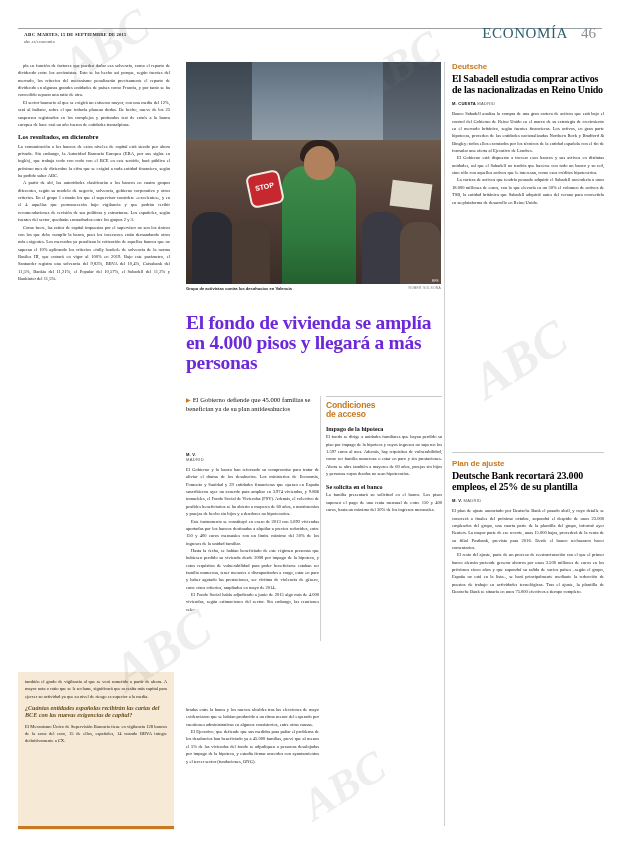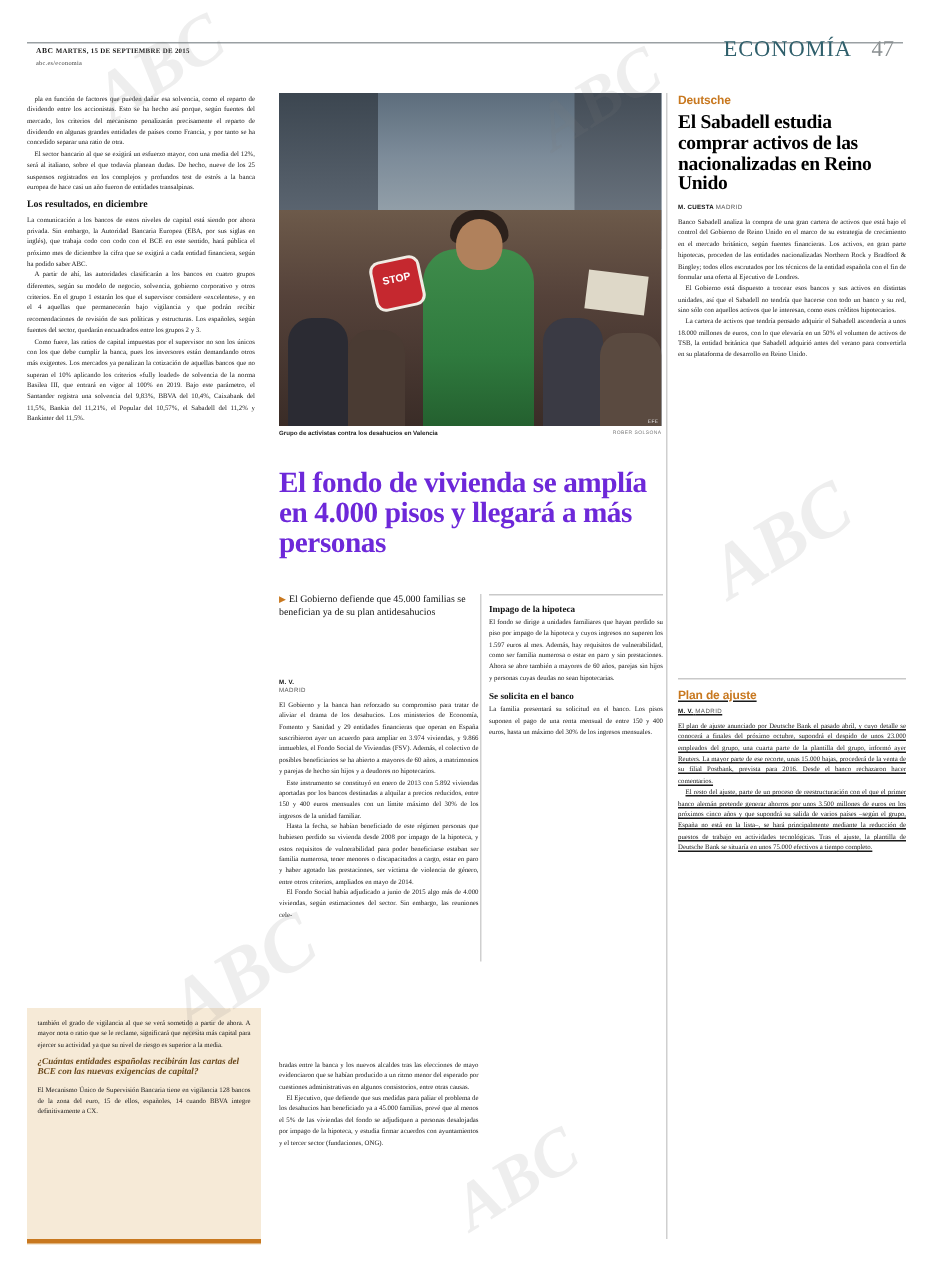--- a/index.html
+++ b/index.html
@@ -98,41 +98,41 @@
      font-size:8.6px;line-height:1.06;color:#c8781f;letter-spacing:-.2px;}
   #cond h4{margin:7px 0 1px;font-weight:bold;font-size:6.1px;color:#111;}
   #cond .sep{position:absolute;left:-6px;top:0;width:1px;height:245px;background:#cfcfcf;}
 
   
   #right-rail{position:absolute;left:452px;top:62px;width:152px;z-index:12;}
   .rail-sep{position:absolute;left:-8px;top:0;width:1px;height:764px;background:#cfcfcf;}
   .rail-rule{width:152px;height:1px;background:#c9c9c9;margin:0 0 6px;}
   .rail-kick{font-family:"Liberation Sans",sans-serif;font-weight:bold;font-size:8px;
      color:#c8781f;letter-spacing:-.1px;margin-bottom:3px;}
-  .rail-hd{font-weight:bold;font-size:13px;line-height:1.06;color:#000;margin:0 0 6px;letter-spacing:-.2px;}
-  #rail2{position:absolute;left:452px;top:452px;width:152px;z-index:12;text-decoration:underline;}
+  .rail-hd{font-weight:bold;font-size:10px;line-height:1.06;color:#000;margin:0 0 6px;letter-spacing:-.2px;}
+  #rail2{position:absolute;left:452px;top:452px;width:152px;z-index:12;}
 </style>
 </head>
 <body>
 
 <div class="wm" style="left:60px;top:18px;font-size:46px;transform:rotate(-32deg);">ABC</div>
 <div class="wm" style="left:355px;top:40px;font-size:44px;transform:rotate(-32deg);">ABC</div>
 <div class="wm" style="left:110px;top:620px;font-size:52px;transform:rotate(-32deg);">ABC</div>
 <div class="wm" style="left:470px;top:330px;font-size:50px;transform:rotate(-32deg);">ABC</div>
 <div class="wm" style="left:300px;top:760px;font-size:44px;transform:rotate(-32deg);">ABC</div>
 
 <div id="masthead">
   <div class="mh-rule"></div>
   <div class="mh-left">
     <span class="mh-abc">ABC</span>
     <span class="mh-date">MARTES, 15 DE SEPTIEMBRE DE 2015</span>
     <span class="mh-url">abc.es/economia</span>
   </div>
   <div class="mh-section">ECONOMÍA</div>
-  <div class="mh-page">47</div>
+  <div class="mh-page">46</div>
 </div>
 
 <div class="col body-txt" id="left-col">
   <p>pla en función de factores que pueden dañar esa solvencia, como el reparto de dividendo entre los accionistas. Esto se ha hecho así porque, según fuentes del mercado, los criterios del mecanismo penalizarán precisamente el reparto de dividendo en algunas grandes entidades de países como Francia, y por tanto se ha concedido separar una ratio de otra.</p>
   <p>El sector bancario al que se exigirá un esfuerzo mayor, con una media del 12%, será al italiano, sobre el que todavía planean dudas. De hecho, nueve de los 25 suspensos registrados en los complejos y profundos test de estrés a la banca europea de hace casi un año fueron de entidades transalpinas.</p>
   <div class="subhd">Los resultados, en diciembre</div>
   <p class="noind">La comunicación a los bancos de estos niveles de capital está siendo por ahora privada. Sin embargo, la Autoridad Bancaria Europea (EBA, por sus siglas en inglés), que trabaja codo con codo con el BCE en este sentido, hará pública el próximo mes de diciembre la cifra que se exigirá a cada entidad financiera, según ha podido saber ABC.</p>
   <p>A partir de ahí, las autoridades clasificarán a los bancos en cuatro grupos diferentes, según su modelo de negocio, solvencia, gobierno corporativo y otros criterios. En el grupo 1 estarán los que el supervisor considere «excelentes», y en el 4 aquellas que permanecerán bajo vigilancia y que podrán recibir recomendaciones de revisión de sus políticas y estructuras. Los españoles, según fuentes del sector, quedarán encuadrados entre los grupos 2 y 3.</p>
   <p>Como fuere, las ratios de capital impuestas por el supervisor no son los únicos con los que debe cumplir la banca, pues los inversores están demandando otros más exigentes. Los mercados ya penalizan la cotización de aquellas bancos que no superan el 10% aplicando los criterios «fully loaded» de solvencia de la norma Basilea III, que entrará en vigor al 100% en 2019. Bajo este parámetro, el Santander registra una solvencia del 9,83%, BBVA del 10,4%, Caixabank del 11,5%, Bankia del 11,21%, el Popular del 10,57%, el Sabadell del 11,2% y Bankinter del 11,5%.</p>
 </div>
@@ -189,20 +189,24 @@
   </div>
 </div>
 <div class="col body-txt" id="mid-col2">
   <p class="noind">bradas entre la banca y los nuevos alcaldes tras las elecciones de mayo evidenciaron que se habían producido a un ritmo menor del esperado por cuestiones administrativas en algunos consistorios, entre otras causas.</p>
   <p>El Ejecutivo, que defiende que sus medidas para paliar el problema de los desahucios han beneficiado ya a 45.000 familias, prevé que al menos el 5% de las viviendas del fondo se adjudiquen a personas desalojadas por impago de la hipoteca, y estudia firmar acuerdos con ayuntamientos y el tercer sector (fundaciones, ONG).</p>
 </div>
 
 <div id="cond">
   <div class="sep"></div>
   <div class="rule-t"></div>
+  <h3>
+    <span>Condiciones</span><br>
+    <span>de acceso</span>
+  </h3>
   <h4>Impago de la hipoteca</h4>
   <div class="body-txt">El fondo se dirige a unidades familiares que hayan perdido su piso por impago de la hipoteca y cuyos ingresos no superen los 1.597 euros al mes. Además, hay requisitos de vulnerabilidad, como ser familia numerosa o estar en paro y sin prestaciones. Ahora se abre también a mayores de 60 años, parejas sin hijos y personas cuyas deudas no sean hipotecarias.</div>
   <h4>Se solicita en el banco</h4>
   <div class="body-txt">La familia presentará su solicitud en el banco. Los pisos suponen el pago de una renta mensual de entre 150 y 400 euros, hasta un máximo del 30% de los ingresos mensuales.</div>
 </div>
 
 <div id="right-rail">
   <div class="rail-sep"></div>
   <div class="rail-kick">Deutsche</div>
   <h2 class="rail-hd">El Sabadell estudia comprar activos de las nacionalizadas en Reino Unido</h2>
@@ -213,20 +217,21 @@
   <div class="body-txt" style="margin-top:4px;">
     <p class="noind">Banco Sabadell analiza la compra de una gran cartera de activos que está bajo el control del Gobierno de Reino Unido en el marco de su estrategia de crecimiento en el mercado británico, según fuentes financieras. Los activos, en gran parte hipotecas, proceden de las entidades nacionalizadas Northern Rock y Bradford &amp; Bingley; todos ellos escrutados por los técnicos de la entidad española con el fin de formular una oferta al Ejecutivo de Londres.</p>
     <p>El Gobierno está dispuesto a trocear esos bancos y sus activos en distintas unidades, así que el Sabadell no tendría que hacerse con todo un banco y su red, sino sólo con aquellos activos que le interesan, como esos créditos hipotecarios.</p>
     <p>La cartera de activos que tendría pensado adquirir el Sabadell ascendería a unos 18.000 millones de euros, con lo que elevaría en un 50% el volumen de activos de TSB, la entidad británica que Sabadell adquirió antes del verano para convertirla en su plataforma de desarrollo en Reino Unido.</p>
   </div>
 </div>
 
 <div id="rail2">
   <div class="rail-rule"></div>
   <div class="rail-kick">Plan de ajuste</div>
+  <h2 class="rail-hd">Deutsche Bank recortará 23.000 empleos, el 25% de su plantilla</h2>
   <div class="kicker">
     <span>M. V.</span>
     <span class="city">MADRID</span>
   </div>
   <div class="body-txt" style="margin-top:4px;">
     <p class="noind">El plan de ajuste anunciado por Deutsche Bank el pasado abril, y cuyo detalle se conocerá a finales del próximo octubre, supondrá el despido de unos 23.000 empleados del grupo, una cuarta parte de la plantilla del grupo, informó ayer Reuters. La mayor parte de ese recorte, unas 15.000 bajas, procederá de la venta de su filial Postbank, prevista para 2016. Desde el banco rechazaron hacer comentarios.</p>
     <p>El resto del ajuste, parte de un proceso de reestructuración con el que el primer banco alemán pretende generar ahorros por unos 3.500 millones de euros en los próximos cinco años y que supondrá su salida de varios países –según el grupo, España no está en la lista–, se hará principalmente mediante la reducción de puestos de trabajo en actividades tecnológicas. Tras el ajuste, la plantilla de Deutsche Bank se situaría en unos 75.000 efectivos a tiempo completo.</p>
   </div>
 </div>
 

